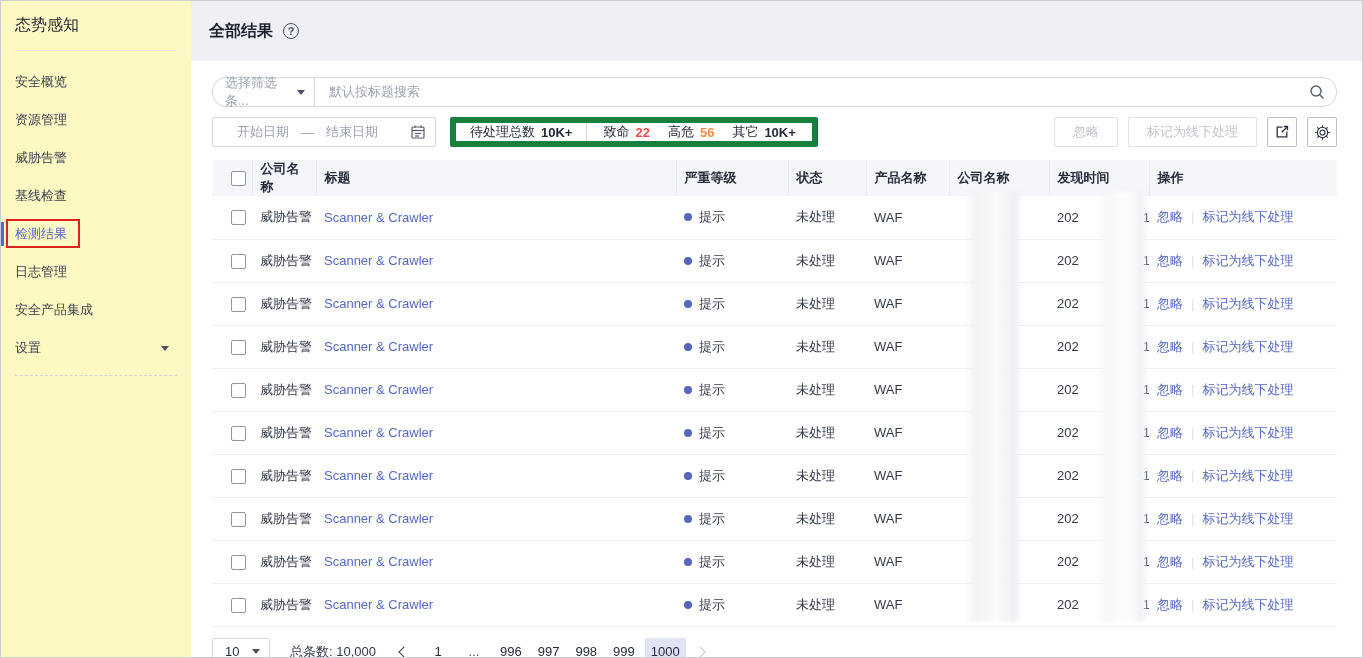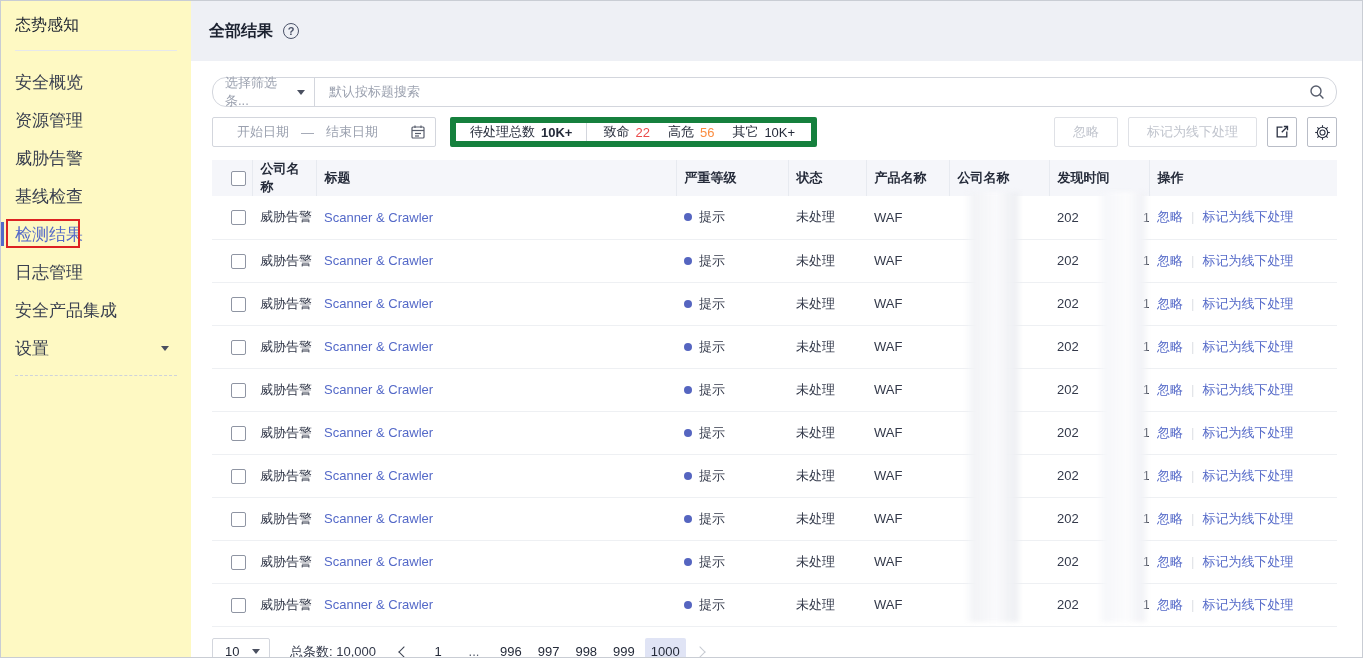--- a/index.html
+++ b/index.html
@@ -7,21 +7,21 @@
     font-family:"Liberation Sans","DejaVu Sans",sans-serif; font-size:13px; color:#252b3a; }
   .app { display:flex; width:1363px; height:658px; background:#eef0f5;
     border:1px solid #c9cdd4; }
 
   
   .sidebar { width:190px; min-width:190px; background:#fef9c3; height:100%; position:relative; padding-top:10px; }
   .sb-title { font-size:16px; font-weight:400; padding:4px 14px 14px 14px; color:#1c2230; }
   .sb-divider { border:none; border-top:1px solid #e6e8ec; margin:0 14px; }
   .sb-nav { margin-top:12px; }
   .sb-item { position:relative; height:38px; line-height:38px; padding:0 14px; color:#3a4050;
-    cursor:pointer; font-size:17px; display:flex; align-items:center; justify-content:space-between; }
+    cursor:pointer; font-size:13px; display:flex; align-items:center; justify-content:space-between; }
   .sb-item .lbl { line-height:normal; }
   .sb-item.active .lbl { color:#5469c8; }
   .sb-item.active::before { content:""; position:absolute; left:0; top:7px; width:3px; height:24px; background:#5469c8; }
   .red-box { position:absolute; left:5px; top:4px; width:74px; height:29px;
     border:2px solid #dd2222; pointer-events:none; }
   .sb-caret { width:0; height:0; border-left:4.5px solid transparent; border-right:4.5px solid transparent;
     border-top:5.5px solid #4a5060; margin-right:8px; }
   .sb-dashed { border:none; border-top:1.5px dashed #cfd3da; margin:8px 14px 0 14px; }
 
   
@@ -47,21 +47,21 @@
   .filter-row { display:flex; align-items:center; height:30px; margin-bottom:13px; width:1125px; }
   .date-range { width:224px; height:30px; border:1px solid #d3d6dd; border-radius:2px;
     display:flex; align-items:center; padding:0 9px 0 24px; color:#9ba1af; }
   .date-range .sep { margin:0 12px; color:#9ba1af; }
   .date-range .grow { flex:1; }
   .stats-box { height:30px; border:6px solid #15803d; border-radius:2px; display:flex; align-items:center;
     margin-left:14px; }
   .stats-left { padding:0 14px; border-right:1px solid #d3d6dd; height:100%; display:flex; align-items:center; gap:6px; }
   .stats-right { padding:0 16px; display:flex; align-items:center; gap:18px; }
   .stat { display:flex; gap:6px; align-items:center; }
-  .stat b { font-weight:400;text-align:center; }
+  .stat b { font-weight:700;text-align:center; }
   .spacer { flex:1; }
   .btn-disabled { height:30px; padding:0 18px; background:#fff; border:1px solid #dfe1e6; border-radius:2px;
     color:#c0c4cd; font-size:13px; margin-left:10px; cursor:not-allowed; }
   .icon-btn { width:30px; height:30px; border:1px solid #b9bdc7; border-radius:2px; background:#fff;
     display:flex; align-items:center; justify-content:center; margin-left:10px; cursor:pointer; padding:0; }
 
   
   .table-wrap { position:relative; width:1125px; }
   table { border-collapse:collapse; table-layout:fixed; width:1125px; }
   thead th { background:#f5f6fa; height:32px; font-weight:700; font-size:13px; color:#252b3a;

